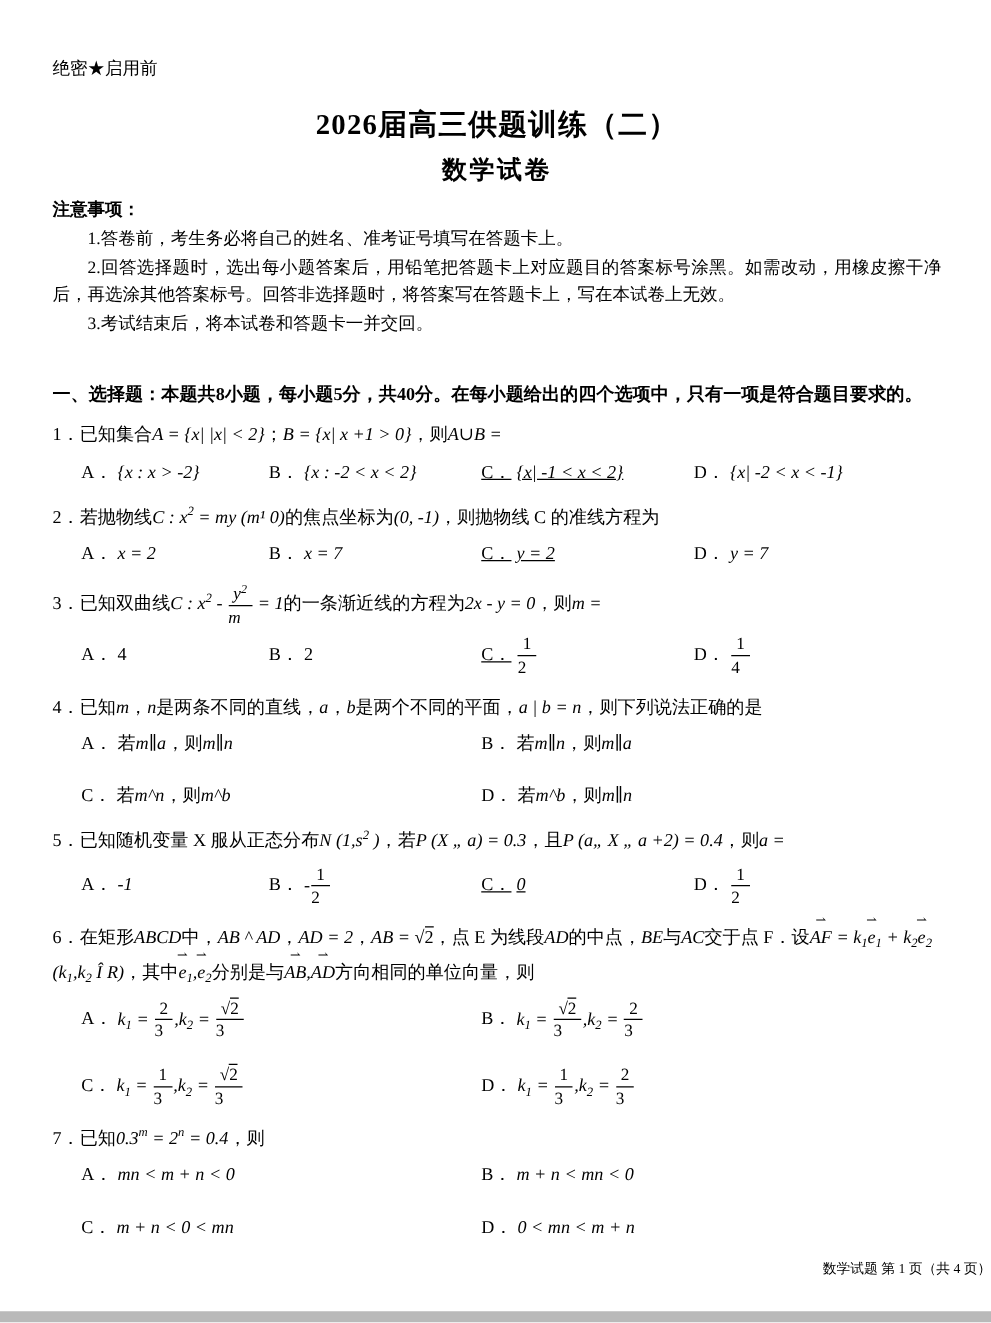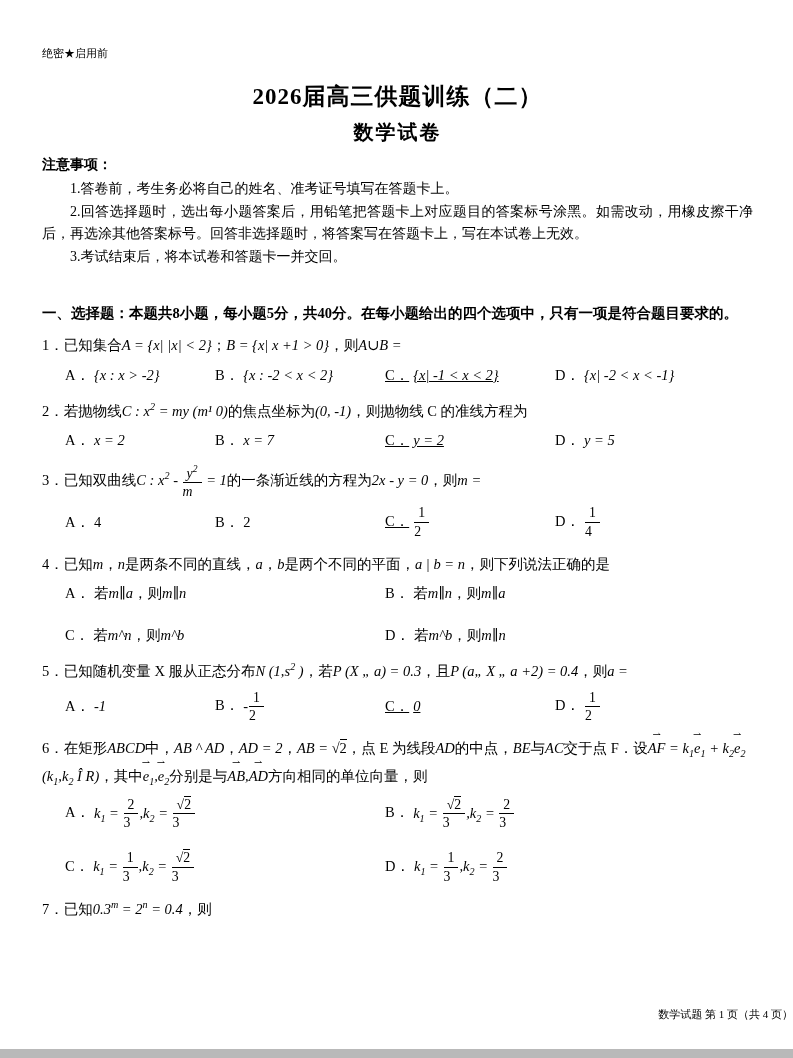--- a/index.html
+++ b/index.html
@@ -6,21 +6,21 @@
   html,body { background:#ffffff; }
   body {
     width:793px; height:1058px;
     position:relative; overflow:hidden;
     font-family:"Liberation Serif","DejaVu Serif",serif;
     color:#000;
     font-size:14px;
   }
   .page { padding:46px 40px 0 42px; }
 
-  .classification { font-size:11px;font-family:Liberation Serif, serif; }
+  .classification { font-size:14px;font-family:Liberation Serif, serif; }
   .title {
     text-align:center; font-size:23px; font-weight:bold;
     margin-top:20px; letter-spacing:1px;
   }
   .subtitle {
     text-align:center; font-size:20px; font-weight:bold;
     margin:7px 0 10px 0; letter-spacing:2px;
   }
   .notice-heading { font-weight:bold; font-size:14px; margin-bottom:4px; }
   .notice { font-size:14px; line-height:1.62; text-indent:2em; text-align:justify; }
@@ -95,21 +95,21 @@
           <div class="option"><span class="olabel">C．</span><span class="mi">{x| -1 &lt; x &lt; 2}</span></div>
           <div class="option"><span class="olabel">D．</span><span class="mi">{x| -2 &lt; x &lt; -1}</span></div>
         </div>
       </div>
       <div class="question">
         <div class="stem"><span>2．若抛物线</span><span class="mi">C : x</span><span class="sup">2</span><span class="mi"> = my (m¹ 0)</span><span>的焦点坐标为</span><span class="mi">(0, -1)</span><span>，则抛物线 C 的准线方程为</span></div>
         <div class="opts opts-row4">
           <div class="option"><span class="olabel">A．</span><span class="mi">x = 2</span></div>
           <div class="option"><span class="olabel">B．</span><span class="mi">x = 7</span></div>
           <div class="option"><span class="olabel">C．</span><span class="mi">y = 2</span></div>
-          <div class="option"><span class="olabel">D．</span><span class="mi">y = 5</span></div>
+          <div class="option"><span class="olabel">D．</span><span class="mi">y = 7</span></div>
         </div>
       </div>
       <div class="question">
         <div class="stem"><span>3．已知双曲线</span><span class="mi">C : x</span><span class="sup">2</span><span class="mi"> - </span><span class="frac"><span class="num"><span class="mi">y</span><span class="sup">2</span></span><span class="den"><span class="mi">m</span></span></span><span class="mi"> = 1</span><span>的一条渐近线的方程为</span><span class="mi">2x - y = 0</span><span>，则</span><span class="mi">m =</span></div>
         <div class="opts opts-row4">
           <div class="option"><span class="olabel">A．</span><span>4</span></div>
           <div class="option"><span class="olabel">B．</span><span>2</span></div>
           <div class="option"><span class="olabel">C．</span><span class="frac"><span class="num"><span>1</span></span><span class="den"><span>2</span></span></span></div>
           <div class="option"><span class="olabel">D．</span><span class="frac"><span class="num"><span>1</span></span><span class="den"><span>4</span></span></span></div>
         </div>
@@ -136,18 +136,24 @@
         <div class="stem"><span> 6．在矩形</span><span class="mi">ABCD</span><span>中，</span><span class="mi">AB ^ AD</span><span>，</span><span class="mi">AD = 2</span><span>，</span><span class="mi">AB = </span><span class="sqrt"><span class="rad">√</span><span class="sqrt-body">2</span></span><span>，点 E 为线段</span><span class="mi">AD</span><span>的中点，</span><span class="mi">BE</span><span>与</span><span class="mi">AC</span><span>交于点 F．设</span><span class="vec">AF</span><span class="mi"> = k</span><span class="sub">1</span><span class="vec">e</span><span class="sub">1</span><span class="mi"> + k</span><span class="sub">2</span><span class="vec">e</span><span class="sub">2</span><span class="mi"> (k</span><span class="sub">1</span><span class="mi">,k</span><span class="sub">2</span><span class="mi"> Î R)</span><span>，其中</span><span class="vec">e</span><span class="sub">1</span><span class="mi">,</span><span class="vec">e</span><span class="sub">2</span><span>分别是与</span><span class="vec">AB</span><span class="mi">,</span><span class="vec">AD</span><span>方向相同的单位向量，则</span></div>
         <div class="opts opts-grid2">
           <div class="option"><span class="olabel">A．</span><span class="mi">k</span><span class="sub">1</span><span class="mi"> = </span><span class="frac"><span class="num"><span>2</span></span><span class="den"><span>3</span></span></span><span class="mi">,k</span><span class="sub">2</span><span class="mi"> = </span><span class="frac"><span class="num"><span class="sqrt"><span class="rad">√</span><span class="sqrt-body">2</span></span></span><span class="den"><span>3</span></span></span></div>
           <div class="option"><span class="olabel">B．</span><span class="mi">k</span><span class="sub">1</span><span class="mi"> = </span><span class="frac"><span class="num"><span class="sqrt"><span class="rad">√</span><span class="sqrt-body">2</span></span></span><span class="den"><span>3</span></span></span><span class="mi">,k</span><span class="sub">2</span><span class="mi"> = </span><span class="frac"><span class="num"><span>2</span></span><span class="den"><span>3</span></span></span></div>
           <div class="option"><span class="olabel">C．</span><span class="mi">k</span><span class="sub">1</span><span class="mi"> = </span><span class="frac"><span class="num"><span>1</span></span><span class="den"><span>3</span></span></span><span class="mi">,k</span><span class="sub">2</span><span class="mi"> = </span><span class="frac"><span class="num"><span class="sqrt"><span class="rad">√</span><span class="sqrt-body">2</span></span></span><span class="den"><span>3</span></span></span></div>
           <div class="option"><span class="olabel">D．</span><span class="mi">k</span><span class="sub">1</span><span class="mi"> = </span><span class="frac"><span class="num"><span>1</span></span><span class="den"><span>3</span></span></span><span class="mi">,k</span><span class="sub">2</span><span class="mi"> = </span><span class="frac"><span class="num"><span>2</span></span><span class="den"><span>3</span></span></span></div>
         </div>
       </div>
       <div class="question">
         <div class="stem"><span>7．已知</span><span class="mi">0.3</span><span class="sup">m</span><span class="mi"> = 2</span><span class="sup">n</span><span class="mi"> = 0.4</span><span>，则</span></div>
+        <div class="opts opts-grid2">
+          <div class="option"><span class="olabel">A．</span><span class="mi">mn &lt; m + n &lt; 0</span></div>
+          <div class="option"><span class="olabel">B．</span><span class="mi">m + n &lt; mn &lt; 0</span></div>
+          <div class="option"><span class="olabel">C．</span><span class="mi">m + n &lt; 0 &lt; mn</span></div>
+          <div class="option"><span class="olabel">D．</span><span class="mi">0 &lt; mn &lt; m + n</span></div>
+        </div>
       </div>
     </div>
 </div>
 
 <div class="footer">数学试题 第 1 页（共 4 页）</div>
 <div class="page-edge"></div>
 
 </body></html>

